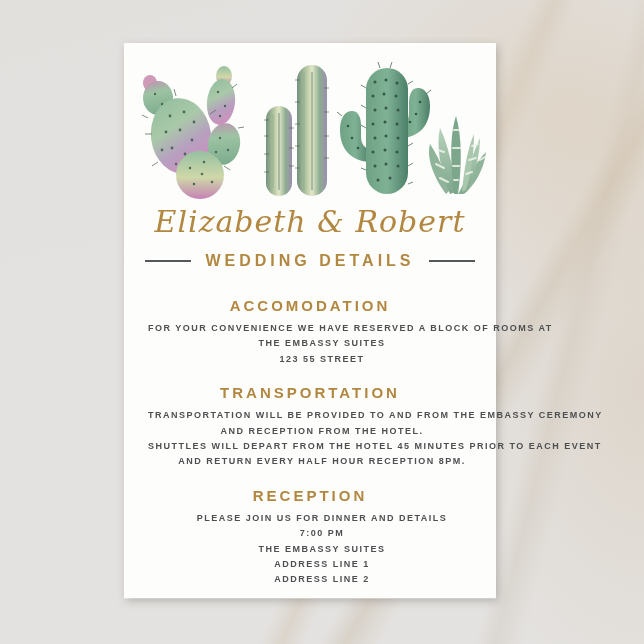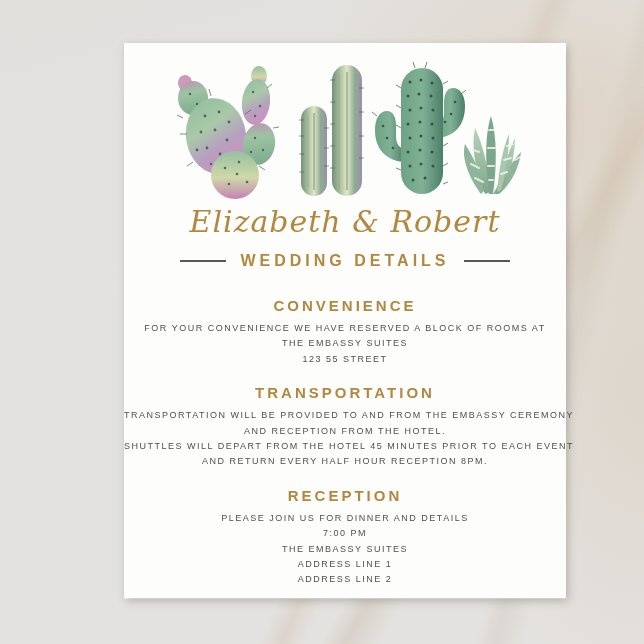--- a/index.html
+++ b/index.html
@@ -19,21 +19,21 @@
       radial-gradient(ellipse 300px 500px at 100% 60%, rgba(214,199,178,0.45), transparent 65%),
       linear-gradient(113deg, transparent 58%, rgba(197,178,150,0.28) 60.5%, transparent 63%),
       linear-gradient(120deg, transparent 68%, rgba(188,172,146,0.30) 70.5%, transparent 74%),
       linear-gradient(104deg, transparent 79%, rgba(186,174,156,0.22) 81.5%, transparent 85%),
       linear-gradient(165deg, rgba(225,223,220,0.6), transparent 45%);
   }
 
   
   .card {
     position:absolute; left:124px; top:43px;
-    width:442px; height:555px;
+    width:372px; height:555px;
     background:#fdfdfc;
     border-radius:1px;
     box-shadow: 2px 3px 9px rgba(108,103,96,0.38), 0 1px 0 rgba(255,255,255,0.7);
     text-align:center;
   }
 
   .cacti-wrap { margin-top:15px; height:141px; }
 
   .names {
     font-family:"DejaVu Serif", serif;
@@ -62,25 +62,26 @@
   .section { margin-top:25px; }
   .section.tight { margin-top:17px; }
   .section-heading {
     font-size:15px; font-weight:bold;
     letter-spacing:3px;
     color:#b2873f;
     margin-bottom:7px;
     white-space:nowrap;
   }
   .detail-line {
-    font-size:9px; font-weight:normal;
+    font-size:9px; font-weight:bold;
     letter-spacing:1.5px;
     line-height:15.4px;
     color:#4d4f50;
     white-space:nowrap;
+    padding-left:24px;
   }
 </style>
 </head>
 <body>
 
 <div class="marble"></div>
 
 <div class="card">
 
   <div class="cacti-wrap">
@@ -269,21 +270,21 @@
 
   <div class="names">Elizabeth &amp; Robert</div>
 
   <div class="title-row">
     <span class="title-rule"></span>
     <span class="title-text">WEDDING DETAILS</span>
     <span class="title-rule"></span>
   </div>
 
   <div class="section">
-    <div class="section-heading">CONVENIENCE</div>
+    <div class="section-heading">ACCOMODATION</div>
     <div class="detail-line">FOR YOUR CONVENIENCE WE HAVE RESERVED A BLOCK OF ROOMS AT</div>
     <div class="detail-line">THE EMBASSY SUITES</div>
     <div class="detail-line">123 55 STREET</div>
   </div>
 
   <div class="section tight">
     <div class="section-heading">TRANSPORTATION</div>
     <div class="detail-line">TRANSPORTATION WILL BE PROVIDED TO AND FROM THE EMBASSY CEREMONY</div>
     <div class="detail-line">AND RECEPTION FROM THE HOTEL.</div>
     <div class="detail-line">SHUTTLES WILL DEPART FROM THE HOTEL 45 MINUTES PRIOR TO EACH EVENT</div>

